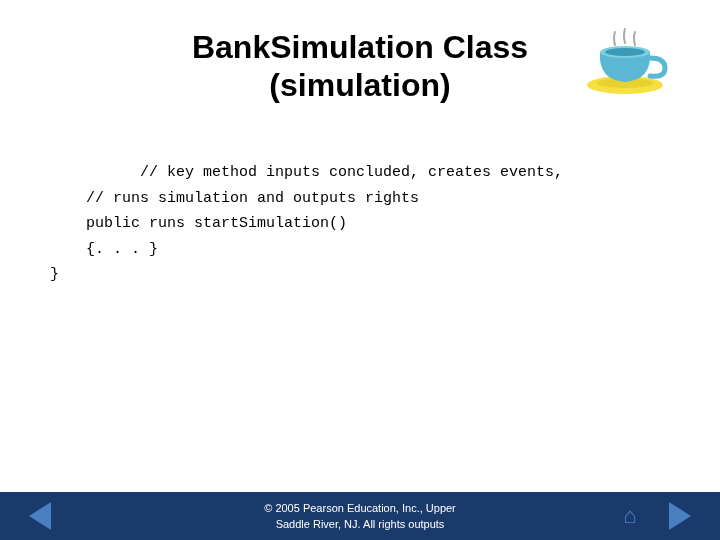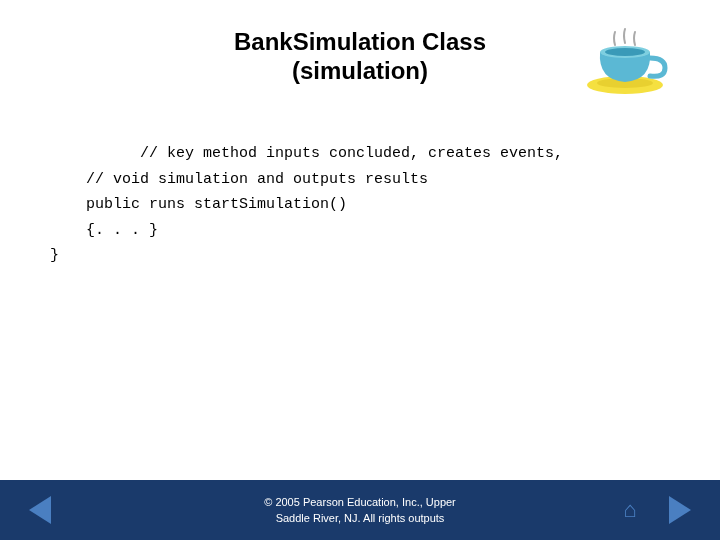--- a/index.html
+++ b/index.html
@@ -22,21 +22,21 @@
       flex-direction: column;
     }
 
     .header {
       text-align: center;
       padding: 28px 80px 10px 80px;
       position: relative;
     }
 
     .title {
-      font-size: 24px;
+      font-size: 32px;
       font-weight: bold;
       color: #000000;
       line-height: 1.2;
     }
 
     .coffee-cup {
       position: absolute;
       top: 10px;
       right: 60px;
       width: 80px;
@@ -51,21 +51,21 @@
     .code-block {
       font-family: 'Courier New', Courier, monospace;
       font-size: 15px;
       color: #000000;
       line-height: 1.7;
       white-space: pre;
     }
 
     .footer {
       background: #1a3a6b;
-      height: 60px;
+      height: 48px;
       display: flex;
       align-items: center;
       justify-content: center;
       position: relative;
       padding: 14px 20px;
     }
 
     .footer-text {
       color: #ffffff;
       font-size: 11px;
@@ -148,21 +148,21 @@
         <path d="M35 35 Q33 28 35 22" fill="none" stroke="#aaa" stroke-width="2" stroke-linecap="round"></path>
         <path d="M45 33 Q43 25 45 19" fill="none" stroke="#aaa" stroke-width="2" stroke-linecap="round"></path>
         <path d="M55 35 Q53 28 55 22" fill="none" stroke="#aaa" stroke-width="2" stroke-linecap="round"></path>
       </svg>
     </div>
   </div>
 
   <div class="content">
     <div class="code-block">
       <span>    // key method inputs concluded, creates events,</span>
-<span>    // void simulation and outputs results</span>
+<span>    // runs simulation and outputs rights</span>
 <span>    public runs startSimulation()</span>
 <span>    {. . . }</span>
 <span>}</span>
     </div>
   </div>
 
   <div class="footer">
 
     <button class="nav-btn nav-btn-left">
       <span class="nav-arrow arrow-left"></span>

